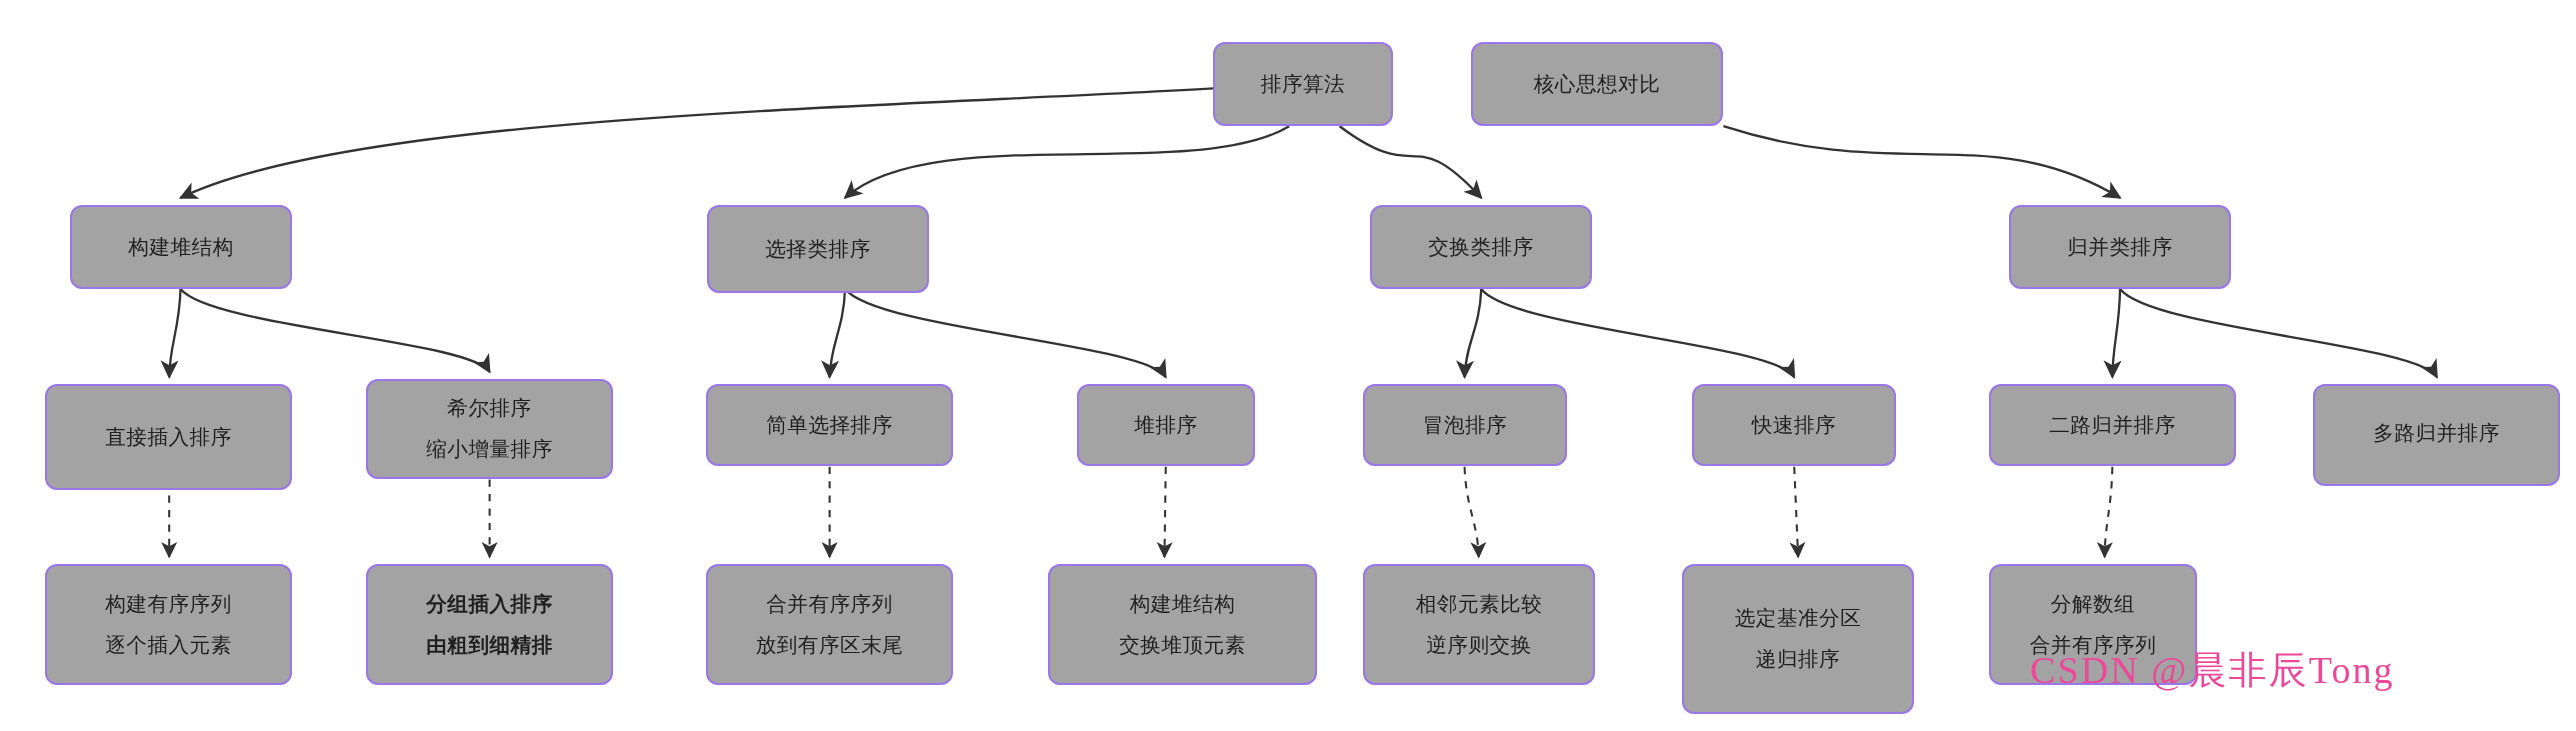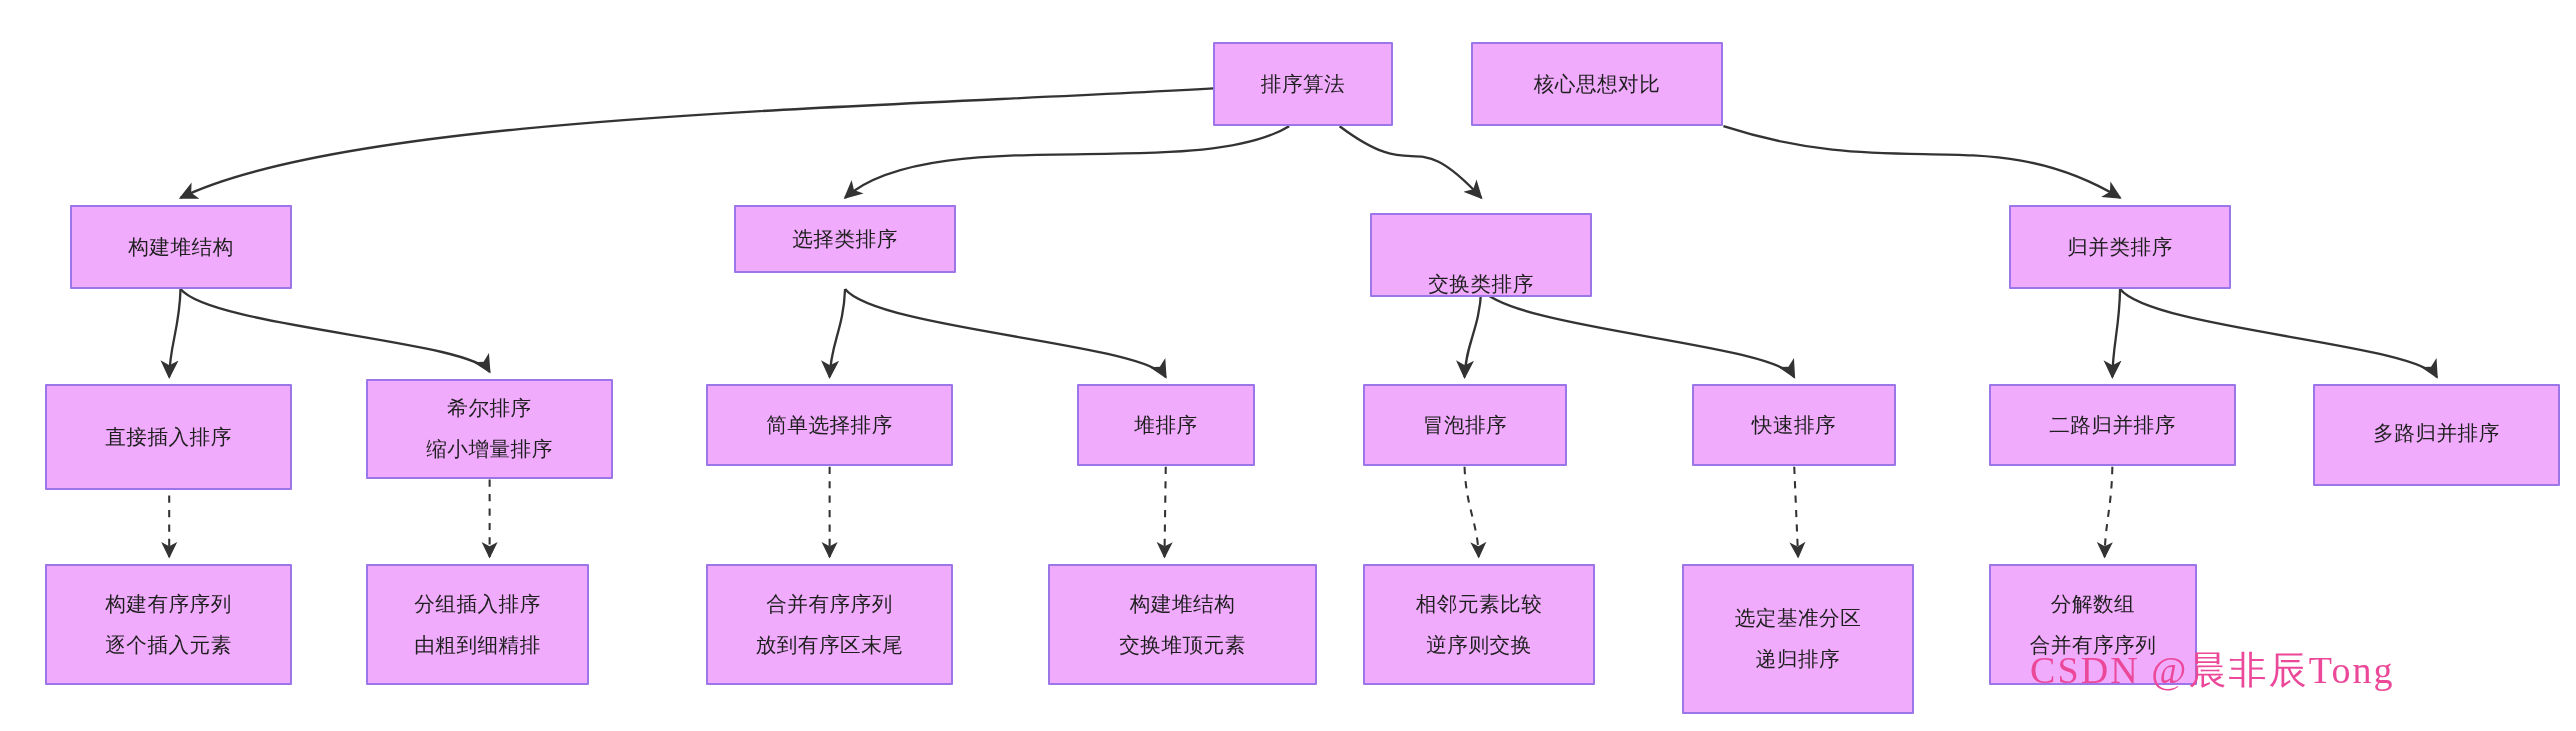--- a/index.html
+++ b/index.html
@@ -8,23 +8,23 @@
     background:#ffffff;
     font-family:"Liberation Sans","DejaVu Sans",sans-serif;
     overflow:hidden;
   }
   #canvas { position:relative; width:2586px; height:731px; }
   #edges { position:absolute; left:0; top:0; width:2586px; height:731px; }
 
   .node {
     position:absolute;
     box-sizing:border-box;
-    background:#f0abfc;
+    background:#a3a3a3;
     border:2.1px solid #9b76e8;
-    border-radius:1px;
+    border-radius:12px;
     display:flex;
     flex-direction:column;
     align-items:center;
     justify-content:center;
     color:#1f1f1f;
     font-size:20.6px;
     line-height:1.0;
     letter-spacing:0.5px;
     text-align:center;
     white-space:nowrap;
@@ -76,24 +76,24 @@
   <div id="nodes">
       <div class="node" style="left: 1213px; top: 42px; width: 180px; height: 84px;">
         <span>排序算法</span>
       </div>
       <div class="node" style="left: 1471px; top: 42px; width: 252px; height: 84px;">
         <span>核心思想对比</span>
       </div>
       <div class="node" style="left: 70px; top: 205px; width: 222px; height: 84px;">
         <span>构建堆结构</span>
       </div>
-      <div class="node" style="left: 734px; top: 205px; width: 222px; height: 68px;">
+      <div class="node" style="left: 707px; top: 205px; width: 222px; height: 88px;">
         <span>选择类排序</span>
       </div>
-      <div class="node" style="left: 1370px; top: 213px; width: 222px; height: 84px; justify-content: flex-end;">
+      <div class="node" style="left: 1370px; top: 205px; width: 222px; height: 84px;">
         <span>交换类排序</span>
       </div>
       <div class="node" style="left: 2009px; top: 205px; width: 222px; height: 84px;">
         <span>归并类排序</span>
       </div>
       <div class="node" style="left: 45px; top: 384px; width: 247px; height: 106px;">
         <span>直接插入排序</span>
       </div>
       <div class="node" style="left: 366px; top: 379px; width: 247px; height: 100px;">
         <span>希尔排序</span>
@@ -114,21 +114,21 @@
       <div class="node" style="left: 1989px; top: 384px; width: 247px; height: 82px;">
         <span>二路归并排序</span>
       </div>
       <div class="node" style="left: 2313px; top: 384px; width: 247px; height: 102px; font-family: Liberation Mono, monospace;">
         <span>多路归并排序</span>
       </div>
       <div class="node" style="left: 45px; top: 564px; width: 247px; height: 121px;">
         <span>构建有序序列</span>
         <span class="line2">逐个插入元素</span>
       </div>
-      <div class="node" style="left: 366px; top: 564px; width: 223px; height: 121px;">
+      <div class="node" style="left: 366px; top: 564px; width: 247px; height: 121px; font-weight: bold;">
         <span>分组插入排序</span>
         <span class="line2">由粗到细精排</span>
       </div>
       <div class="node" style="left: 706px; top: 564px; width: 247px; height: 121px;">
         <span>合并有序序列</span>
         <span class="line2">放到有序区末尾</span>
       </div>
       <div class="node" style="left: 1048px; top: 564px; width: 269px; height: 121px;">
         <span>构建堆结构</span>
         <span class="line2">交换堆顶元素</span>

